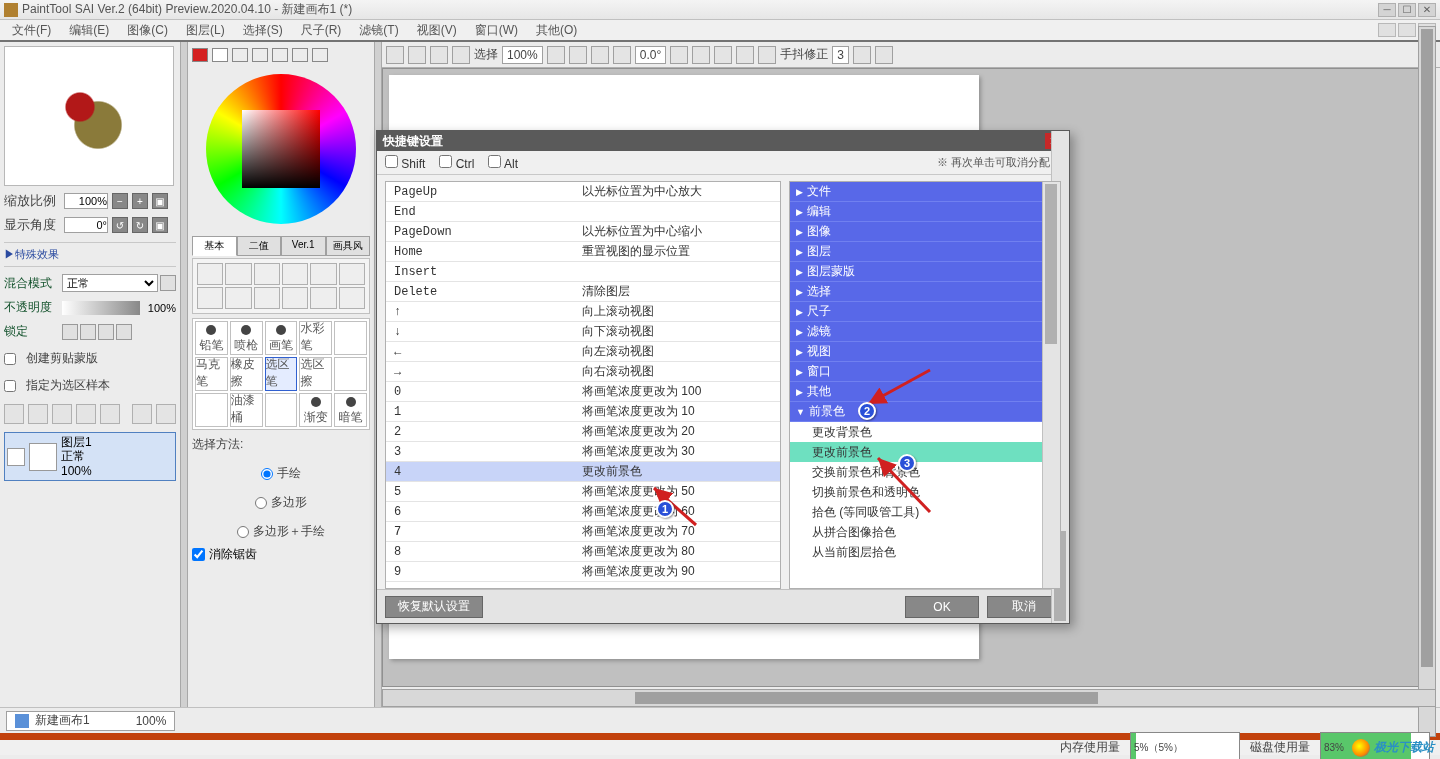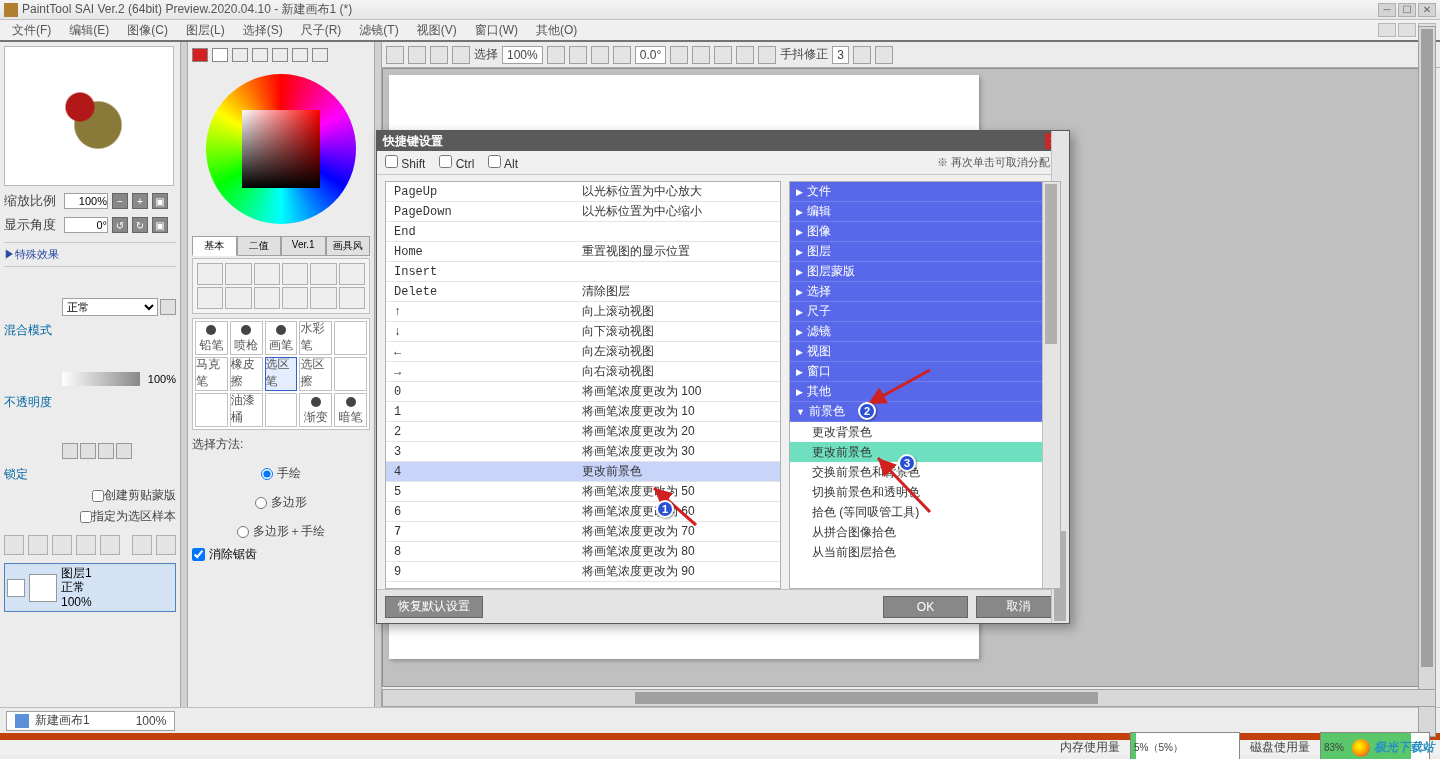--- a/index.html
+++ b/index.html
@@ -27,27 +27,27 @@
 .thumb-art::before { content:''; position:absolute; inset:10px; border-radius:50%; background: radial-gradient(circle at 40% 40%, #b21818 18%, transparent 20%), radial-gradient(circle at 60% 60%, #8a7a3a 30%, transparent 32%);} 
 
 .ctrl-row { display:flex; align-items:center; gap:4px; margin-top:2px; }
 .ctrl-row label { width: 56px; color:#444; font-size:13px;}
 .ctrl-row input { width: 44px; height:16px; text-align:right; font-size:11px; border:1px solid #a0a0a0;}
 .mini-btn { width:16px; height:16px; background:#888; color:#fff; border:1px solid #666; display:inline-flex; align-items:center; justify-content:center; font-size:10px; }
 
 .fx-header { color:#2a4aa0; font-size:11px; padding:4px 0; border-top:1px solid #c8c8c8; border-bottom:1px solid #c8c8c8; margin-top:4px; }
 
 .prop-row { display:flex; align-items:center; font-size:11px; margin-top:3px; gap:2px;}
-.prop-row .lbl { width:56px; color:#0369a1;margin-top:48px; }
+.prop-row .lbl { width:56px; color:#14532d; }
 .prop-row select, .prop-row .val { flex:1; height:18px; border:1px solid #a0a0a0; background:#fff; font-size:11px; }
 .opacity-bar { flex:1; height:14px; background:linear-gradient(to right,#fff,#888);}
 .opacity-val { width:34px; text-align:right; font-size:11px;}
 .sq { width:16px; height:16px; border:1px solid #999; background:#e0e0e0;}
 
-.chk-row { display:flex; align-items:center; gap:0; margin-top:0; font-size:11px; color:#444;justify-content:flex-end;}
+.chk-row { display:flex; align-items:center; gap:10px; margin-top:6px; font-size:11px; color:#444;}
 .chk-row input { width:12px; height:12px;}
 
 .layer-tools { display:flex; gap:4px; margin-top:6px; flex-wrap:wrap;}
 .layer-tools .tb { width:20px; height:20px; border:1px solid #b0b0b0; background:#e4e4e4;}
 
 .layer-item { display:flex; align-items:center; border:1px solid #5080c0; background:#d4e2f6; padding:2px; margin-top:4px; }
 .layer-item .eye { width:18px; height:18px; border:1px solid #999; background:#fff; margin-right:4px;}
 .layer-item .lth { width:28px; height:28px; border:1px solid #999; background:#fff; margin-right:4px;}
 .layer-item .ltxt { font-size:10px; line-height:1.2; }
 
@@ -128,21 +128,21 @@
 .cat-row .tri { margin-right:4px; font-size:9px;}
 .cat-row.open { background:#5868e8;}
 .cat-sub { height:20px; display:flex; align-items:center; padding-left:22px; font-size:12px; color:#333; background:#fff;}
 .cat-sub.hl { background:#6ee0c0;}
 .cat-scroll { position:absolute; right:0; top:0; bottom:0; width:18px; background:#e4e4e4; border-left:1px solid #c0c0c0;}
 .cat-scroll .thumb { position:absolute; top:2px; left:2px; width:12px; height:160px; background:#b0b0b0;}
 
 .dlg-foot { height:34px; border-top:1px solid #c0c0c0; background:#e4e4e4; display:flex; align-items:center; padding:0 8px; gap:8px;}
 .dlg-foot .restore { height:22px; padding:0 12px; background:#888; color:#fff; border:1px solid #666; font-size:12px;}
 .dlg-foot .spacer { flex:1;}
-.dlg-foot .btn { width:85px; height:22px; background:#888; color:#fff; border:1px solid #666; font-size:12px; display:flex; align-items:center; justify-content:center;}
+.dlg-foot .btn { width:74px; height:22px; background:#888; color:#fff; border:1px solid #666; font-size:12px; display:flex; align-items:center; justify-content:center;}
 
 
 .arrow { position:absolute; pointer-events:none; z-index:55;}
 .badge { position:absolute; width:18px; height:18px; border-radius:50%; background:#2a50d8; border:2px solid #fff; color:#fff; font-size:11px; font-weight:bold; display:flex; align-items:center; justify-content:center; z-index:56; box-shadow:1px 1px 2px rgba(0,0,0,.4);}
 </style>
 </head>
 <body>
 
 <div class="titlebar">
   <span class="app-icon"></span>
@@ -426,26 +426,26 @@
     <span class="hint">※ 再次单击可取消分配。</span>
   </div>
   <div class="dlg-body">
     <div class="key-pane">
       <div class="key-list" id="key-list">
           <div class="key-row">
             <span class="k">PageUp</span>
             <span class="v">以光标位置为中心放大</span>
           </div>
           <div class="key-row">
+            <span class="k">End</span>
+            <span class="v"></span>
+          </div>
+          <div class="key-row">
             <span class="k">PageDown</span>
             <span class="v">以光标位置为中心缩小</span>
-          </div>
-          <div class="key-row">
-            <span class="k">End</span>
-            <span class="v"></span>
           </div>
           <div class="key-row">
             <span class="k">Home</span>
             <span class="v">重置视图的显示位置</span>
           </div>
           <div class="key-row">
             <span class="k">Insert</span>
             <span class="v"></span>
           </div>
           <div class="key-row">

